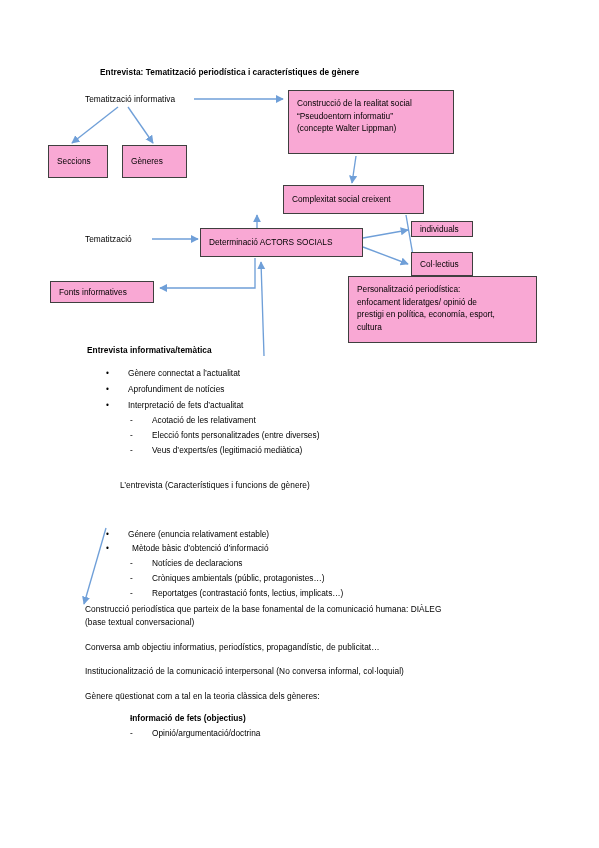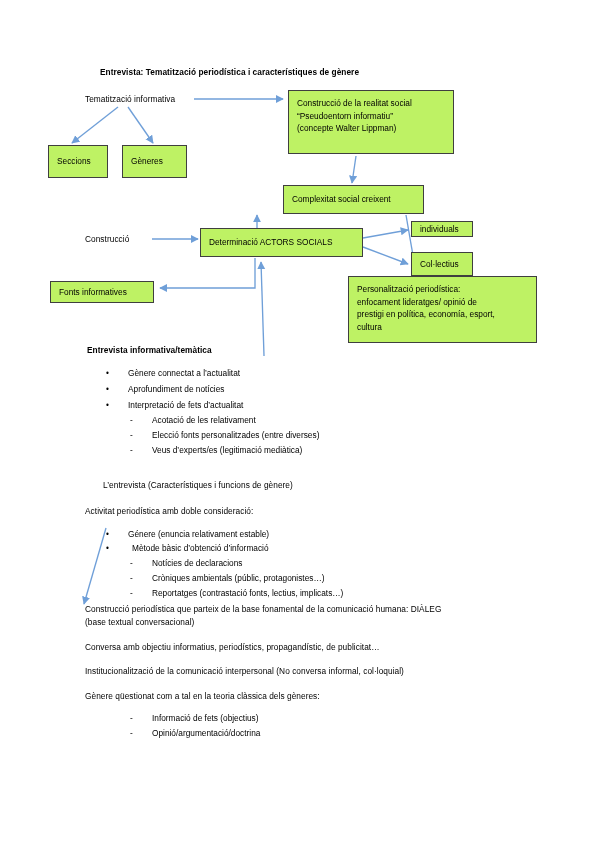--- a/index.html
+++ b/index.html
@@ -10,21 +10,21 @@
     -webkit-font-smoothing:antialiased;
   }
   .page{position:absolute;inset:0;}
 
   
   .t{position:absolute;font-size:8.3px;line-height:12.5px;white-space:nowrap;letter-spacing:.05px;}
   .t.b{font-weight:bold;}
 
   
   .box{
-    position:absolute;border:1.1px solid #3f3f3f;background:#bef264;
+    position:absolute;border:1.1px solid #3f3f3f;background:#f9a8d4;
     box-sizing:border-box;font-size:8.3px;line-height:12.6px;
     display:flex;align-items:center;
   }
   .box.multi{display:block;padding:6px 8px 4px 8px;}
   .box .bt{display:block;width:100%;padding:0 8px;}
   .box.multi .bt{padding:0;}
 
   
   .conn{position:absolute;left:0;top:0;width:599px;height:848px;pointer-events:none;}
 
@@ -73,21 +73,21 @@
     </g>
     <g stroke="#6f9fd8" stroke-width="1.35" fill="none">
 
       <path d="M255,258 L255,288 L160,288" marker-end="url(#ah)"></path>
     </g>
   </svg>
 
   <div class="t b" style="left:100px;top:66px;text-align:right;">Entrevista: Tematització periodística i característiques de gènere</div>
 
   <div class="t" style="left:85px;top:93px;">Tematització informativa</div>
-  <div class="t" style="left:85px;top:233px;">Construcció</div>
+  <div class="t" style="left:85px;top:233px;">Tematització</div>
 
   <div class="box" style="left:48px;top:145px;width:60px;height:33px;">
     <span class="bt">Seccions</span>
   </div>
 
   <div class="box" style="left:122px;top:145px;width:65px;height:33px;">
     <span class="bt">Gèneres</span>
   </div>
 
   <div class="box multi" style="left:288px;top:90px;width:166px;height:64px;">
@@ -144,22 +144,21 @@
   </div>
   <div class="li" style="left:130px;top:429px;">
     <span class="bul dash"></span>
     <span class="txt" style="margin-left:22px;">Elecció fonts personalitzades (entre diverses)</span>
   </div>
   <div class="li" style="left:130px;top:444px;">
     <span class="bul dash"></span>
     <span class="txt" style="margin-left:22px;">Veus d’experts/es (legitimació mediàtica)</span>
   </div>
 
-  <div class="t" style="left:71px;top:479px;padding-left:32px;">L’entrevista (Característiques i funcions de gènere)</div>
-  <div class="t" style="left:85px;top:505px;">Activitat periodística amb doble consideració:</div>
+  <div class="t" style="left:88px;top:479px;padding-left:32px;">L’entrevista (Característiques i funcions de gènere)</div>
 
   <div class="li" style="left:106px;top:528px;">
     <span class="bul bullet-dot"></span>
     <span class="txt" style="margin-left:22px;">Génere (enuncia relativament estable)</span>
   </div>
   <div class="li" style="left:106px;top:542px;">
     <span class="bul bullet-dot"></span>
     <span class="txt" style="margin-left:26px;">Mètode bàsic d’obtenció d’informació</span>
   </div>
 
@@ -184,20 +183,20 @@
   </div>
 
   <div class="t" style="left:85px;top:665px;">
     <span class="b">Institucionalització de la comunicació interpersonal</span><span> (No conversa informal, col·loquial)</span>
   </div>
 
   <div class="t" style="left:85px;top:690px;">Gènere qüestionat com a tal en la teoria clàssica dels gèneres:</div>
 
   <div class="li" style="left:130px;top:712px;">
     <span class="bul dash"></span>
-    <span class="txt" style="margin-left:22px;">Informació de fets (objectius)</span>
+    <span class="txt" style="font-weight:bold;">Informació de fets (objectius)</span>
   </div>
   <div class="li" style="left:130px;top:727px;">
     <span class="bul dash"></span>
     <span class="txt" style="margin-left:22px;">Opinió/argumentació/doctrina</span>
   </div>
 
 </div>
 
 </body></html>

